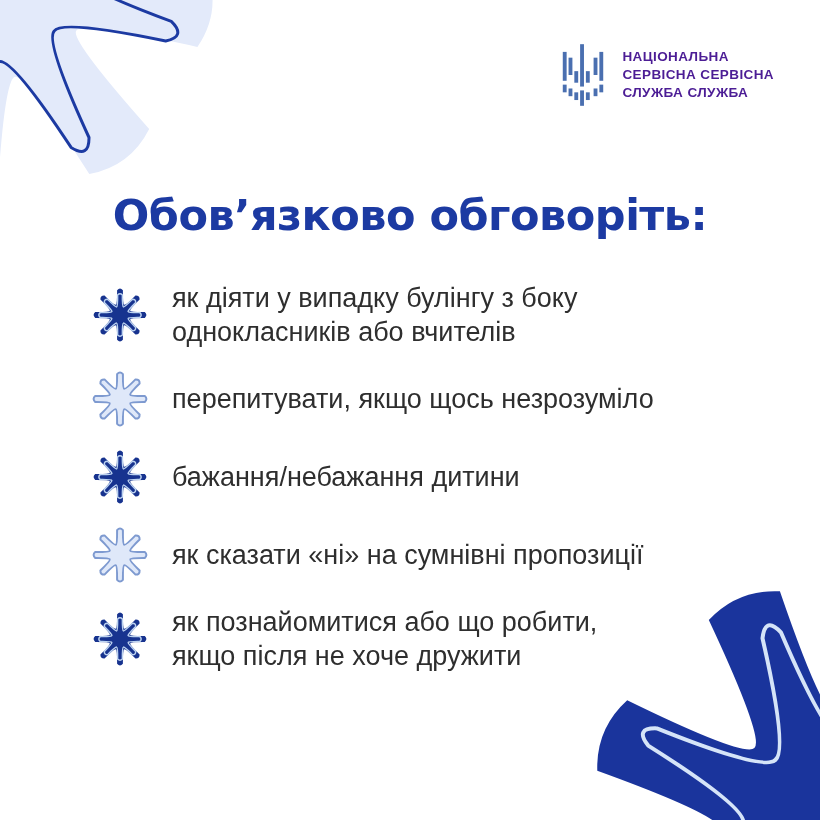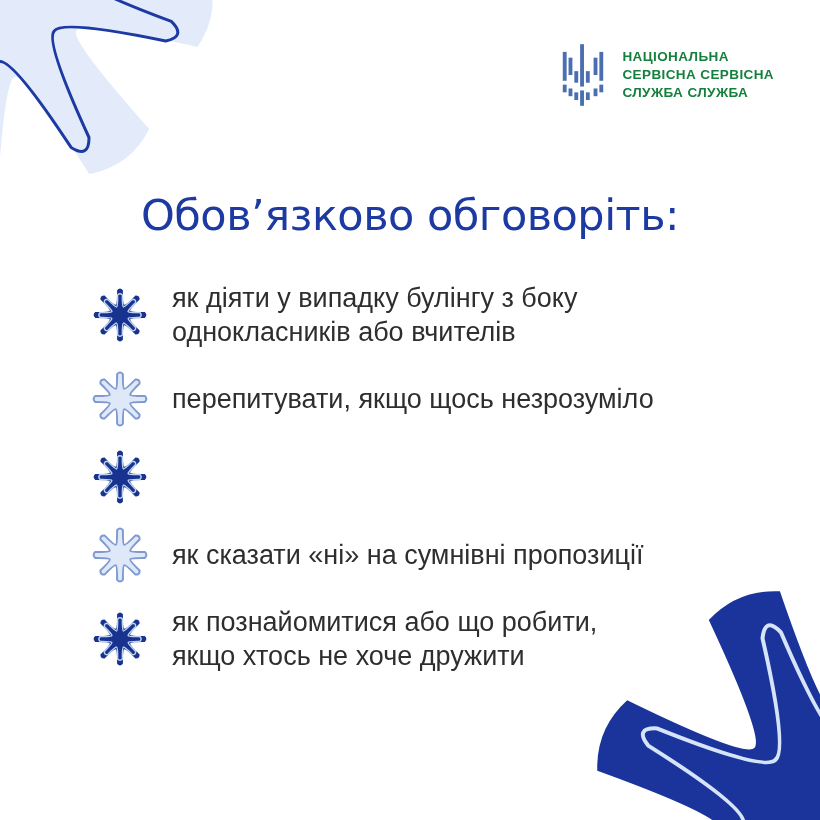--- a/index.html
+++ b/index.html
@@ -13,32 +13,32 @@
   }
   .splash{position:absolute;pointer-events:none;}
   .splash-tl{left:-245px;top:-255px;}
   .splash-br{left:575px;top:570px;}
 
   .logo{
     position:absolute;top:42px;right:46px;
     display:flex;align-items:center;gap:13px;
   }
   .logo-text{
-    color:#15803d;
+    color:#4c1d95;
     font-size:13.5px;line-height:18px;
     font-weight:600;letter-spacing:.4px;
   }
   .logo-text div{white-space:nowrap;}
 
   .title{
     position:absolute;top:190px;left:0;right:0;
     text-align:center;
     color:#1c3aa2;
     font-family:"DejaVu Sans", sans-serif;
-    font-weight:400;
+    font-weight:700;
     font-size:43px;
     letter-spacing:-0.5px;
   }
 
   .bullets{
     position:absolute;top:281px;left:92px;right:40px;
     display:flex;flex-direction:column;gap:22px;
   }
   .bullet-row{display:flex;align-items:center;}
   .star-icon{flex:0 0 56px;width:56px;height:56px;margin-right:24px;}
@@ -111,38 +111,39 @@
         <span>перепитувати, якщо щось незрозуміло</span>
       </div>
     </div>
 
     <div class="bullet-row">
       <svg class="star-icon" width="56" height="56" viewBox="0 0 56 56">
           <path d="M 23.8 17.8 Q 25.2 17.4 25.1 3.2 Q 28.0 -0.0 30.9 3.2 Q 30.8 17.4 32.2 17.8 Q 33.6 18.5 43.5 8.4 Q 47.8 8.2 47.6 12.5 Q 37.5 22.4 38.2 23.8 Q 38.6 25.2 52.8 25.1 Q 56.0 28.0 52.8 30.9 Q 38.6 30.8 38.2 32.2 Q 37.5 33.6 47.6 43.5 Q 47.8 47.8 43.5 47.6 Q 33.6 37.5 32.2 38.2 Q 30.8 38.6 30.9 52.8 Q 28.0 56.0 25.1 52.8 Q 25.2 38.6 23.8 38.2 Q 22.4 37.5 12.5 47.6 Q 8.2 47.8 8.4 43.5 Q 18.5 33.6 17.8 32.2 Q 17.4 30.8 3.2 30.9 Q -0.0 28.0 3.2 25.1 Q 17.4 25.2 17.8 23.8 Q 18.5 22.4 8.4 12.5 Q 8.2 8.2 12.5 8.4 Q 22.4 18.5 23.8 17.8 Z" fill="#17338f"></path>
           <path d="M 24.6 19.9 Q 25.8 19.5 25.6 8.1 Q 28.0 5.6 30.4 8.1 Q 30.2 19.5 31.4 19.9 Q 32.4 20.4 40.4 12.3 Q 43.8 12.2 43.7 15.6 Q 35.6 23.6 36.1 24.6 Q 36.5 25.8 47.9 25.6 Q 50.4 28.0 47.9 30.4 Q 36.5 30.2 36.1 31.4 Q 35.6 32.4 43.7 40.4 Q 43.8 43.8 40.4 43.7 Q 32.4 35.6 31.4 36.1 Q 30.2 36.5 30.4 47.9 Q 28.0 50.4 25.6 47.9 Q 25.8 36.5 24.6 36.1 Q 23.6 35.6 15.6 43.7 Q 12.2 43.8 12.3 40.4 Q 20.4 32.4 19.9 31.4 Q 19.5 30.2 8.1 30.4 Q 5.6 28.0 8.1 25.6 Q 19.5 25.8 19.9 24.6 Q 20.4 23.6 12.3 15.6 Q 12.2 12.2 15.6 12.3 Q 23.6 20.4 24.6 19.9 Z" fill="none" stroke="#bcd2f0" stroke-width="1.5" stroke-linejoin="round"></path>
         </svg>
       <div class="bullet-text">
+        <span>бажання/небажання дитини</span>
       </div>
     </div>
 
     <div class="bullet-row">
       <svg class="star-icon" width="56" height="56" viewBox="0 0 56 56">
           <path d="M 23.8 17.8 Q 25.2 17.4 25.1 3.2 Q 28.0 -0.0 30.9 3.2 Q 30.8 17.4 32.2 17.8 Q 33.6 18.5 43.5 8.4 Q 47.8 8.2 47.6 12.5 Q 37.5 22.4 38.2 23.8 Q 38.6 25.2 52.8 25.1 Q 56.0 28.0 52.8 30.9 Q 38.6 30.8 38.2 32.2 Q 37.5 33.6 47.6 43.5 Q 47.8 47.8 43.5 47.6 Q 33.6 37.5 32.2 38.2 Q 30.8 38.6 30.9 52.8 Q 28.0 56.0 25.1 52.8 Q 25.2 38.6 23.8 38.2 Q 22.4 37.5 12.5 47.6 Q 8.2 47.8 8.4 43.5 Q 18.5 33.6 17.8 32.2 Q 17.4 30.8 3.2 30.9 Q -0.0 28.0 3.2 25.1 Q 17.4 25.2 17.8 23.8 Q 18.5 22.4 8.4 12.5 Q 8.2 8.2 12.5 8.4 Q 22.4 18.5 23.8 17.8 Z" fill="#dfe8f9" stroke="#7e9ad0" stroke-width="2" stroke-linejoin="round"></path>
         </svg>
       <div class="bullet-text">
         <span>як сказати «ні» на сумнівні пропозиції</span>
 
       </div>
     </div>
 
     <div class="bullet-row">
       <svg class="star-icon" width="56" height="56" viewBox="0 0 56 56">
           <path d="M 23.8 17.8 Q 25.2 17.4 25.1 3.2 Q 28.0 -0.0 30.9 3.2 Q 30.8 17.4 32.2 17.8 Q 33.6 18.5 43.5 8.4 Q 47.8 8.2 47.6 12.5 Q 37.5 22.4 38.2 23.8 Q 38.6 25.2 52.8 25.1 Q 56.0 28.0 52.8 30.9 Q 38.6 30.8 38.2 32.2 Q 37.5 33.6 47.6 43.5 Q 47.8 47.8 43.5 47.6 Q 33.6 37.5 32.2 38.2 Q 30.8 38.6 30.9 52.8 Q 28.0 56.0 25.1 52.8 Q 25.2 38.6 23.8 38.2 Q 22.4 37.5 12.5 47.6 Q 8.2 47.8 8.4 43.5 Q 18.5 33.6 17.8 32.2 Q 17.4 30.8 3.2 30.9 Q -0.0 28.0 3.2 25.1 Q 17.4 25.2 17.8 23.8 Q 18.5 22.4 8.4 12.5 Q 8.2 8.2 12.5 8.4 Q 22.4 18.5 23.8 17.8 Z" fill="#17338f"></path>
           <path d="M 24.6 19.9 Q 25.8 19.5 25.6 8.1 Q 28.0 5.6 30.4 8.1 Q 30.2 19.5 31.4 19.9 Q 32.4 20.4 40.4 12.3 Q 43.8 12.2 43.7 15.6 Q 35.6 23.6 36.1 24.6 Q 36.5 25.8 47.9 25.6 Q 50.4 28.0 47.9 30.4 Q 36.5 30.2 36.1 31.4 Q 35.6 32.4 43.7 40.4 Q 43.8 43.8 40.4 43.7 Q 32.4 35.6 31.4 36.1 Q 30.2 36.5 30.4 47.9 Q 28.0 50.4 25.6 47.9 Q 25.8 36.5 24.6 36.1 Q 23.6 35.6 15.6 43.7 Q 12.2 43.8 12.3 40.4 Q 20.4 32.4 19.9 31.4 Q 19.5 30.2 8.1 30.4 Q 5.6 28.0 8.1 25.6 Q 19.5 25.8 19.9 24.6 Q 20.4 23.6 12.3 15.6 Q 12.2 12.2 15.6 12.3 Q 23.6 20.4 24.6 19.9 Z" fill="none" stroke="#bcd2f0" stroke-width="1.5" stroke-linejoin="round"></path>
         </svg>
       <div class="bullet-text">
         <span>як познайомитися або що робити,</span>
-        <span>якщо хтось не хоче дружити</span>
+        <span>якщо після не хоче дружити</span>
       </div>
     </div>
 
   </div>
 </div>
 
 </body></html>

